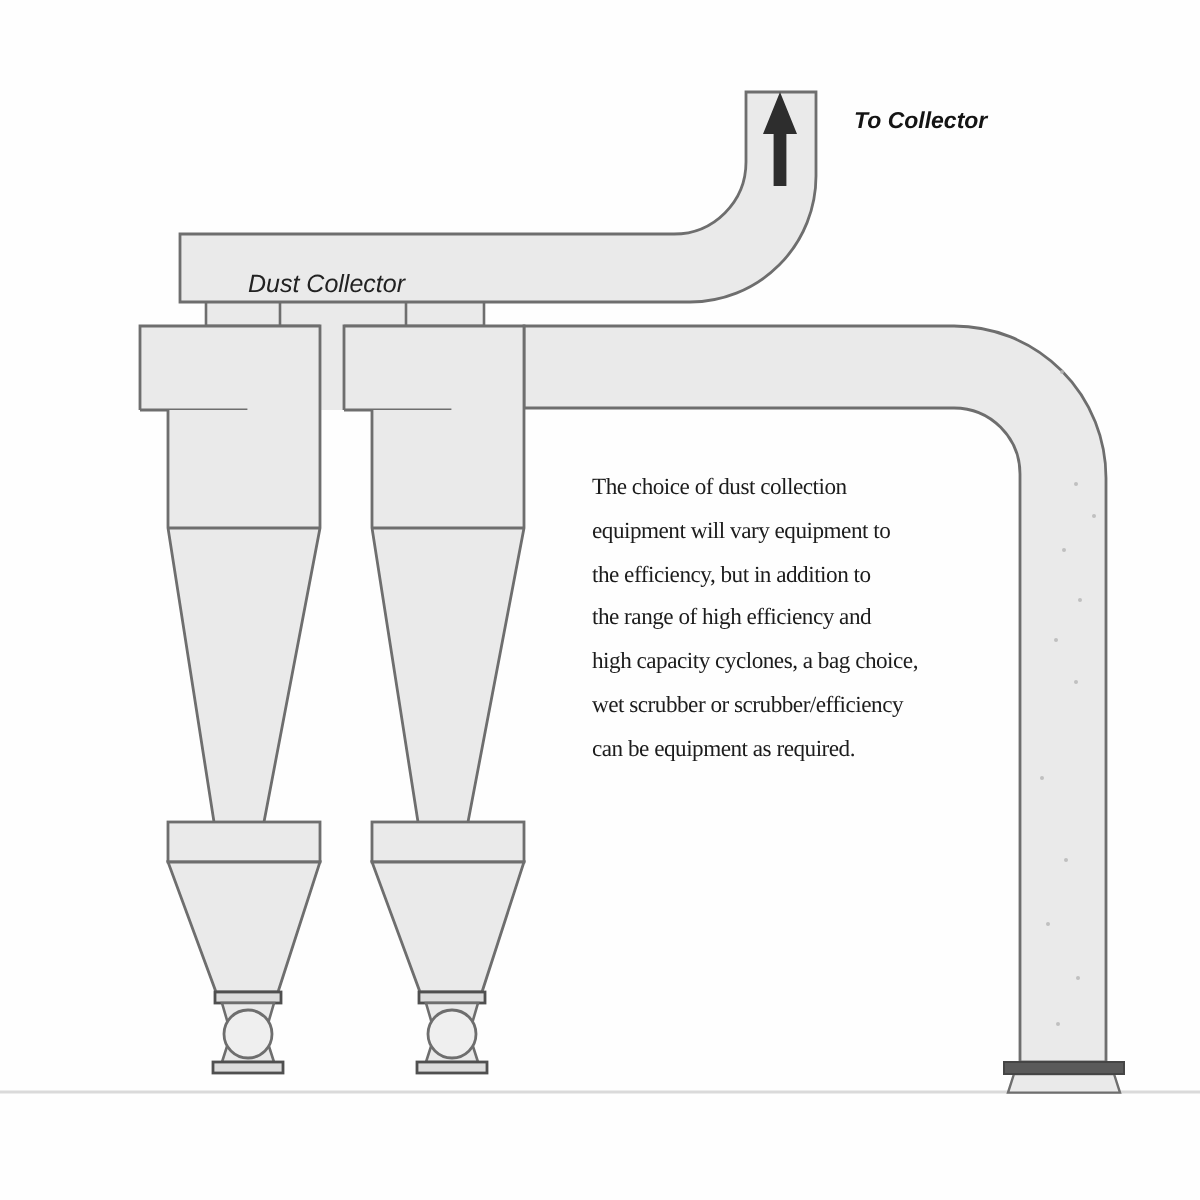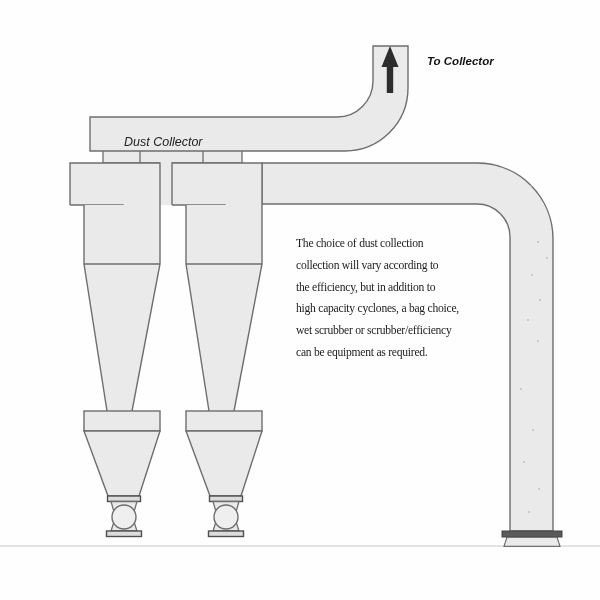--- a/index.html
+++ b/index.html
@@ -95,20 +95,21 @@
 
     <path d="M390,46 L398.5,67 H393.2 V93 H386.8 V67 H381.5 Z" fill="#2d2d2d"></path>
   </svg>
 
   <div class="lbl dust">Dust Collector</div>
 
   <div class="lbl atmo">To Collector</div>
 
   <div class="para">
     <div class="line">The choice of dust collection</div>
-    <div class="line">collection will vary according to</div>
+    <div class="line">equipment will vary equipment to</div>
     <div class="line">the efficiency, but in addition to</div>
+    <div class="line">the range of high efficiency and</div>
     <div class="line">high capacity cyclones, a bag choice,</div>
     <div class="line">wet scrubber or scrubber/efficiency</div>
     <div class="line">can be equipment as required.</div>
   </div>
 
 </div>
 
 </body></html>

